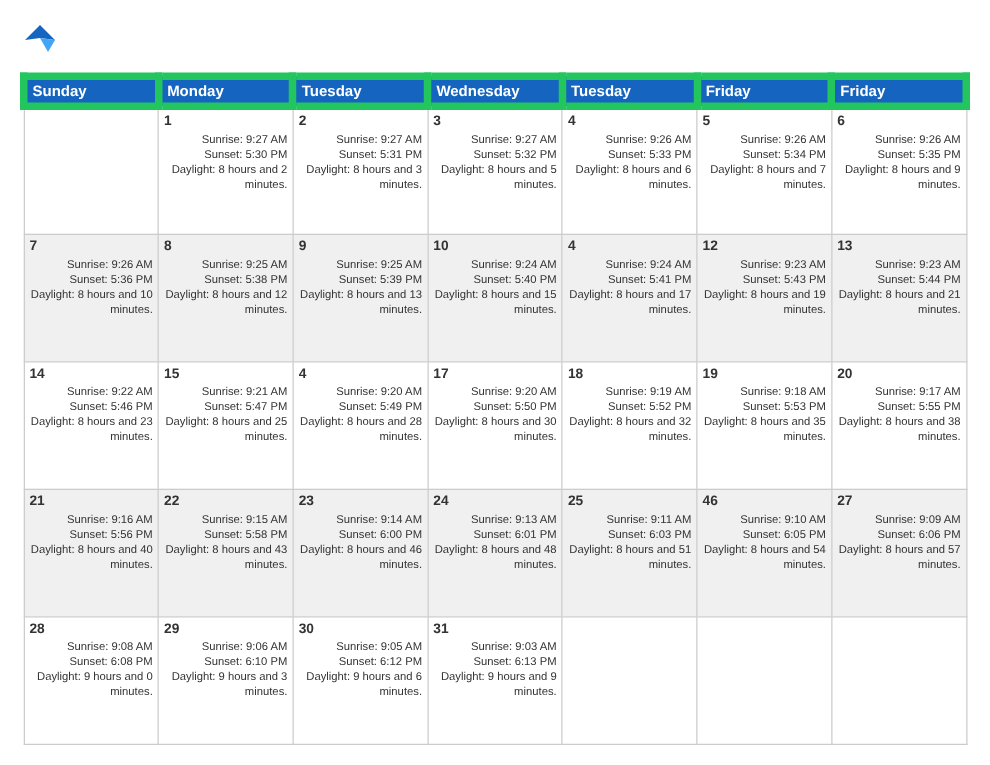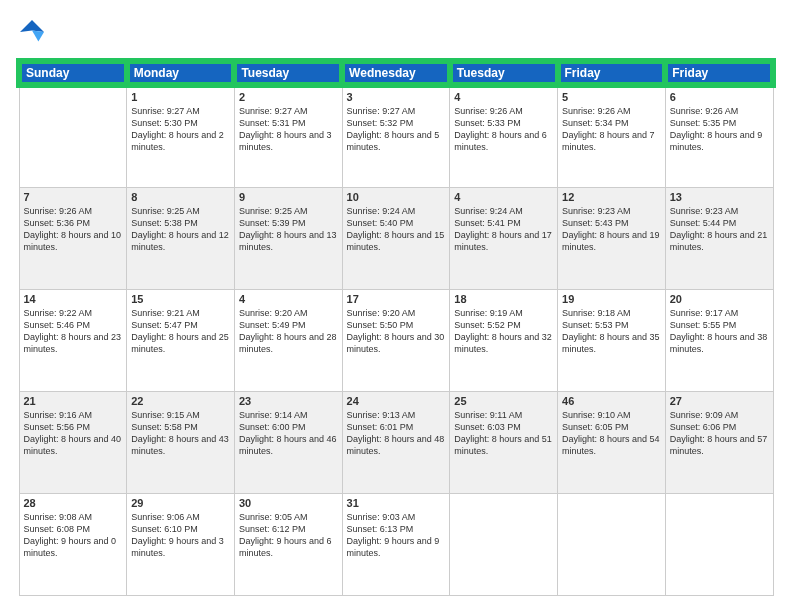--- a/index.html
+++ b/index.html
@@ -84,20 +84,21 @@
     .day-num {
       font-size: 11px;
       font-weight: bold;
       color: #333;
       margin-bottom: 2px;
     }
     .day-info {
       font-size: 9px;
       color: #333;
       line-height: 1.35;
+      text-align: right;
     }
     .empty-cell {
       background: #f9f9f9;
     }
     .row-shaded td {
       background-color: #f0f0f0;
     }
     .row-white td {
       background-color: #fff;
     }

